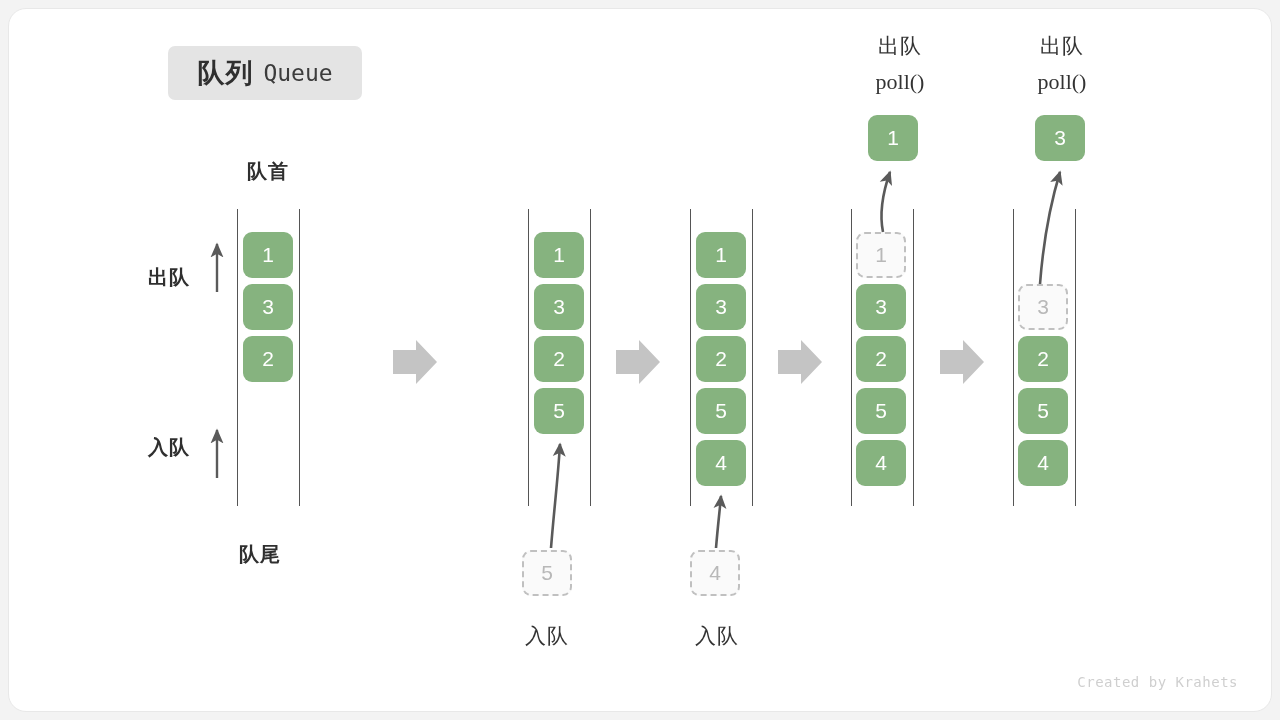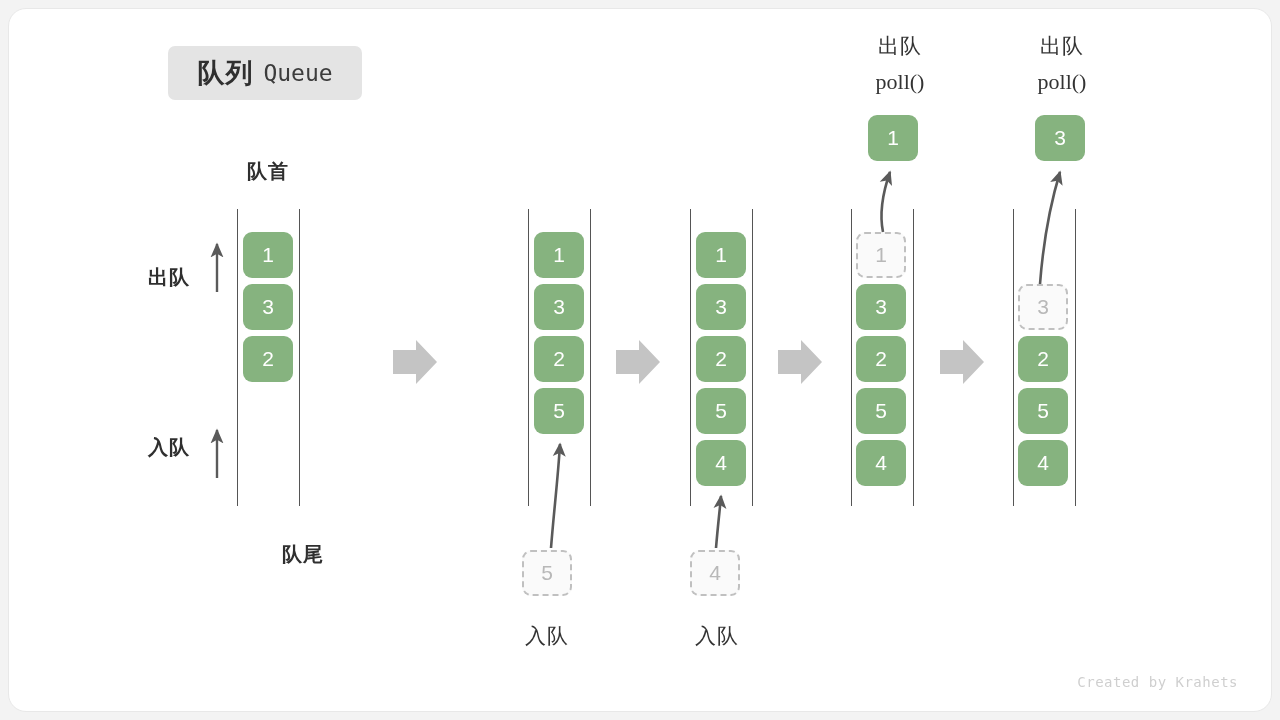--- a/index.html
+++ b/index.html
@@ -127,21 +127,21 @@
 
 <div id="stage">
   <div id="card" class="abs"></div>
 
   <div id="title-badge" class="abs">
     <span class="cn">队列</span>
     <span class="en">Queue</span>
   </div>
 
   <div class="abs cn-bold" style="left:247px; top:158px;">队首</div>
-  <div class="abs cn-bold" style="left:239px; top:541px;margin-left:43px;">队尾</div>
+  <div class="abs cn-bold" style="left:239px; top:541px;">队尾</div>
 
   <div class="abs cn-bold" style="left:148px; top:264px;">出队</div>
   <div class="abs cn-bold" style="left:148px; top:434px;">入队</div>
 
   <div class="abs rail" style="left:237px; top:209px; height:297px;"></div>
   <div class="abs rail" style="left:299px; top:209px; height:297px;"></div>
 
   <div class="abs cell filled" style="left:243px; top:232px;">1</div>
   <div class="abs cell filled" style="left:243px; top:284px;">3</div>
   <div class="abs cell filled" style="left:243px; top:336px;">2</div>

